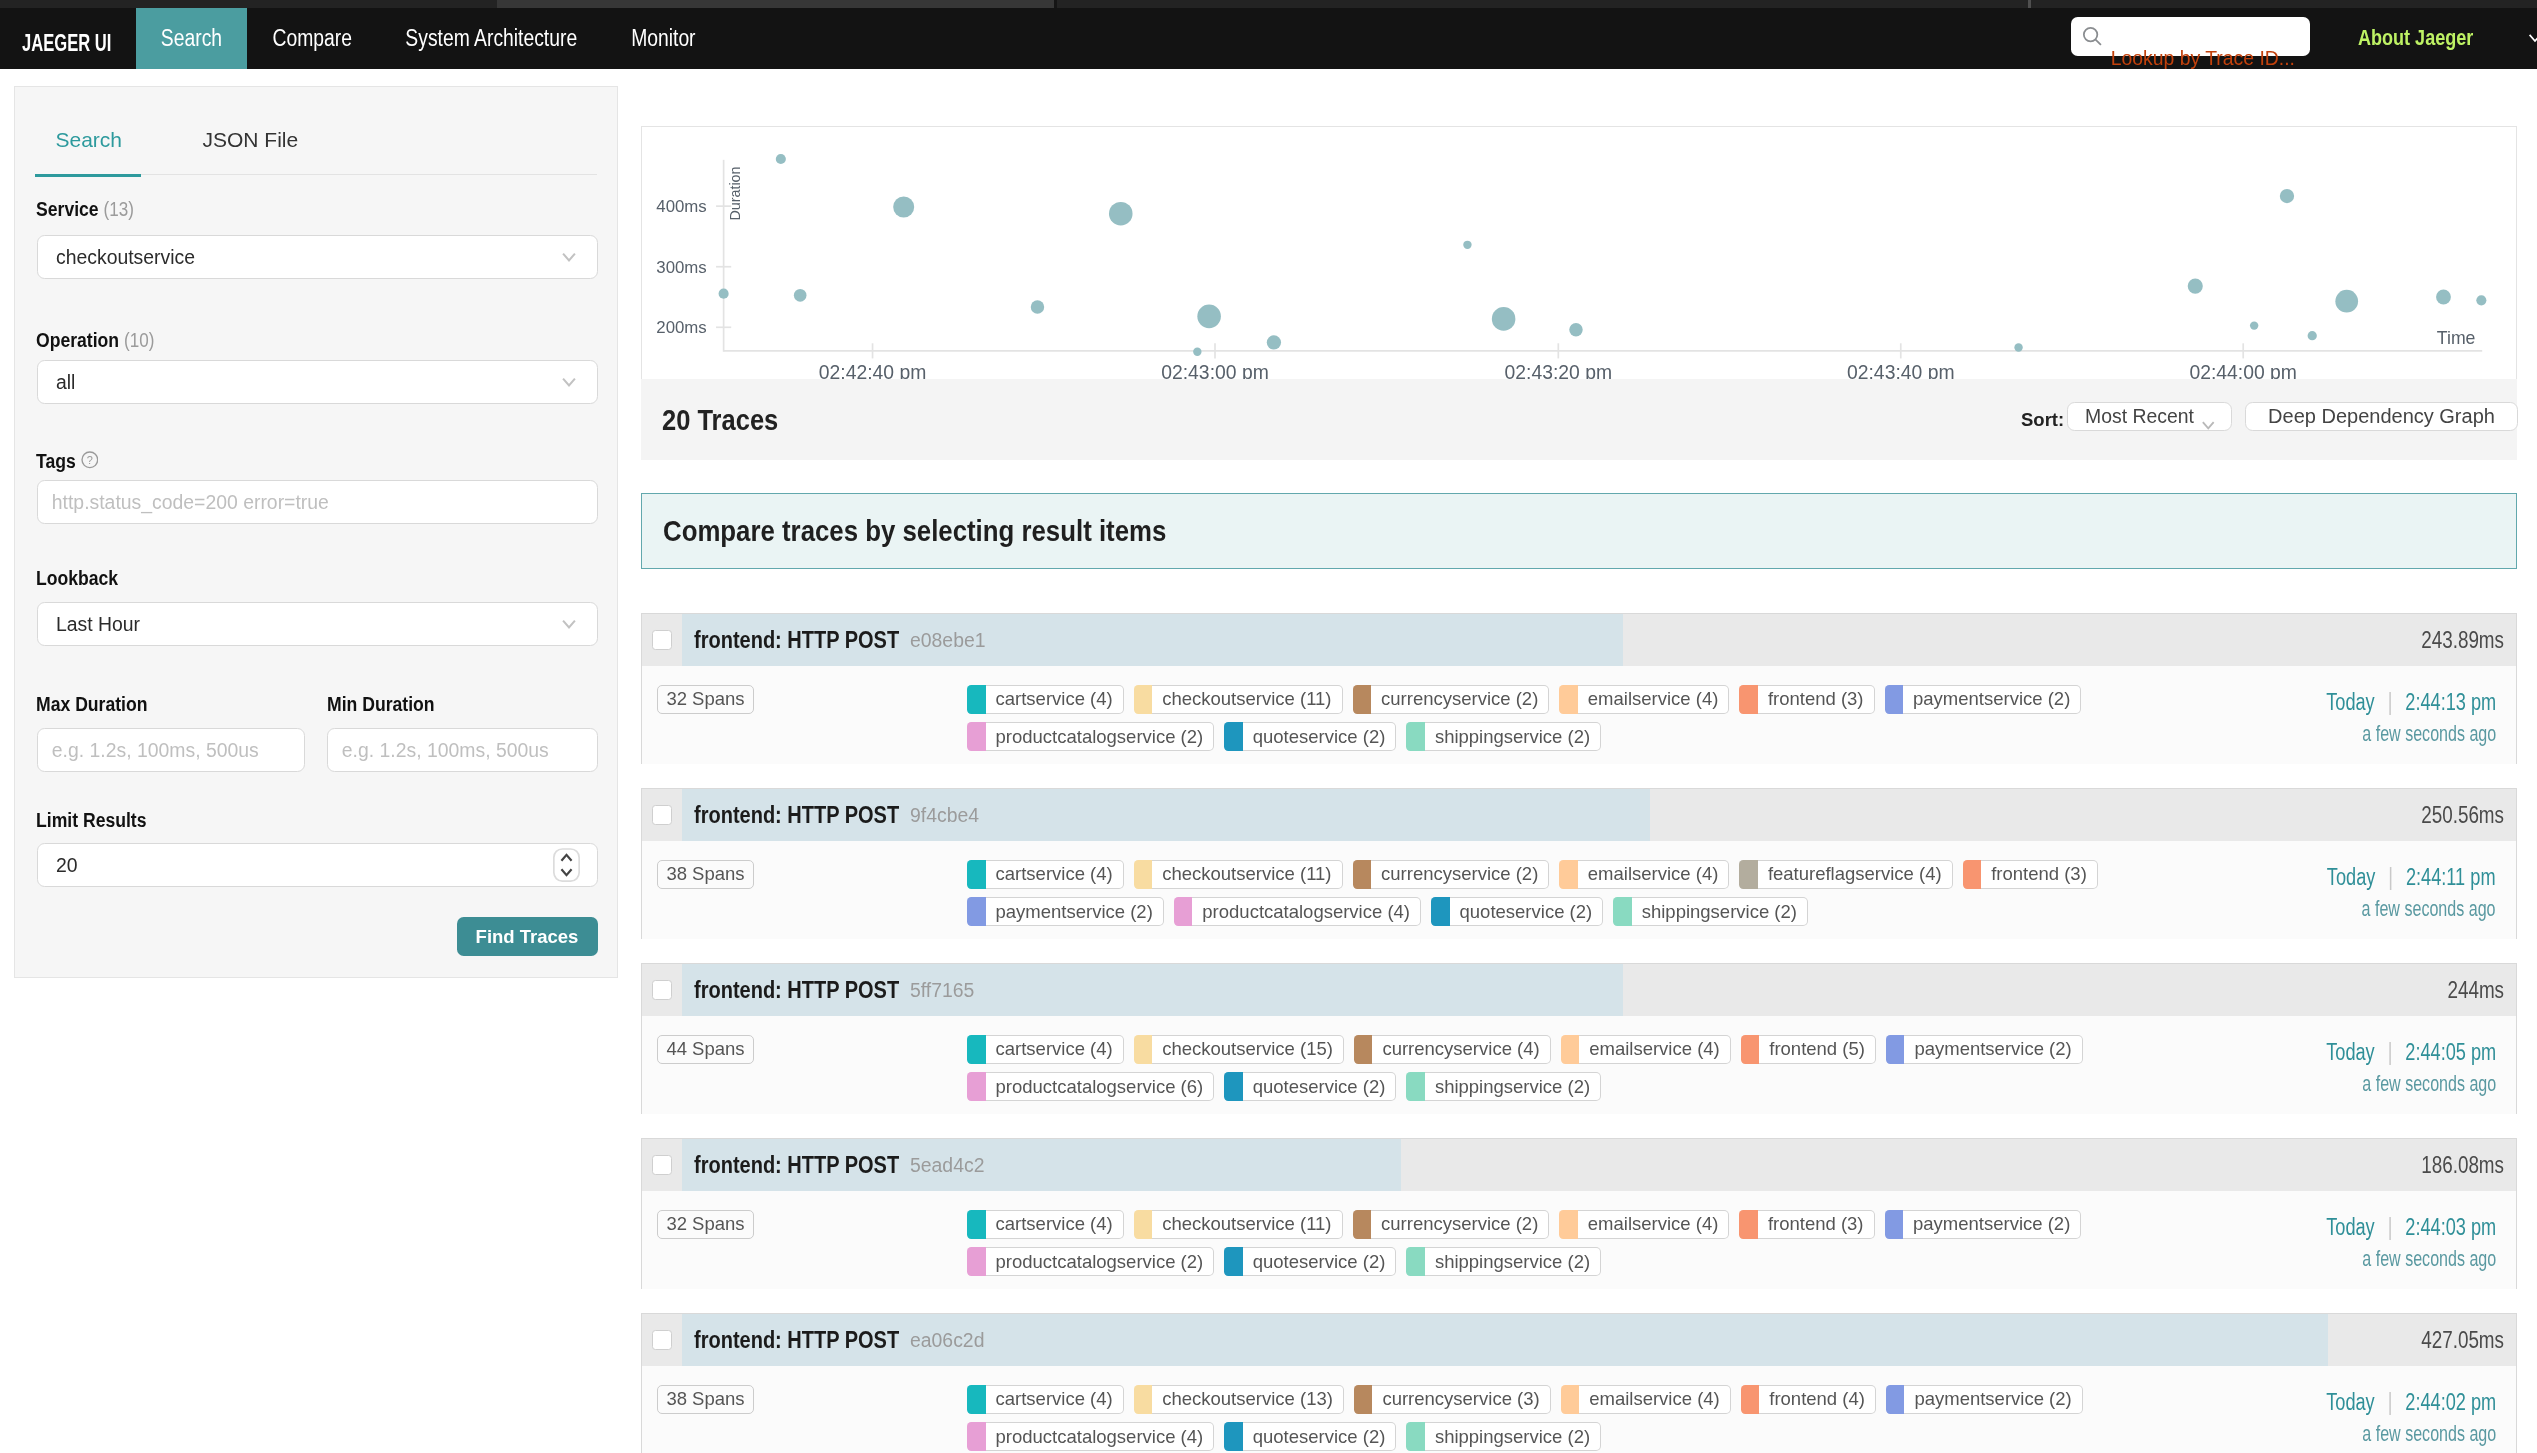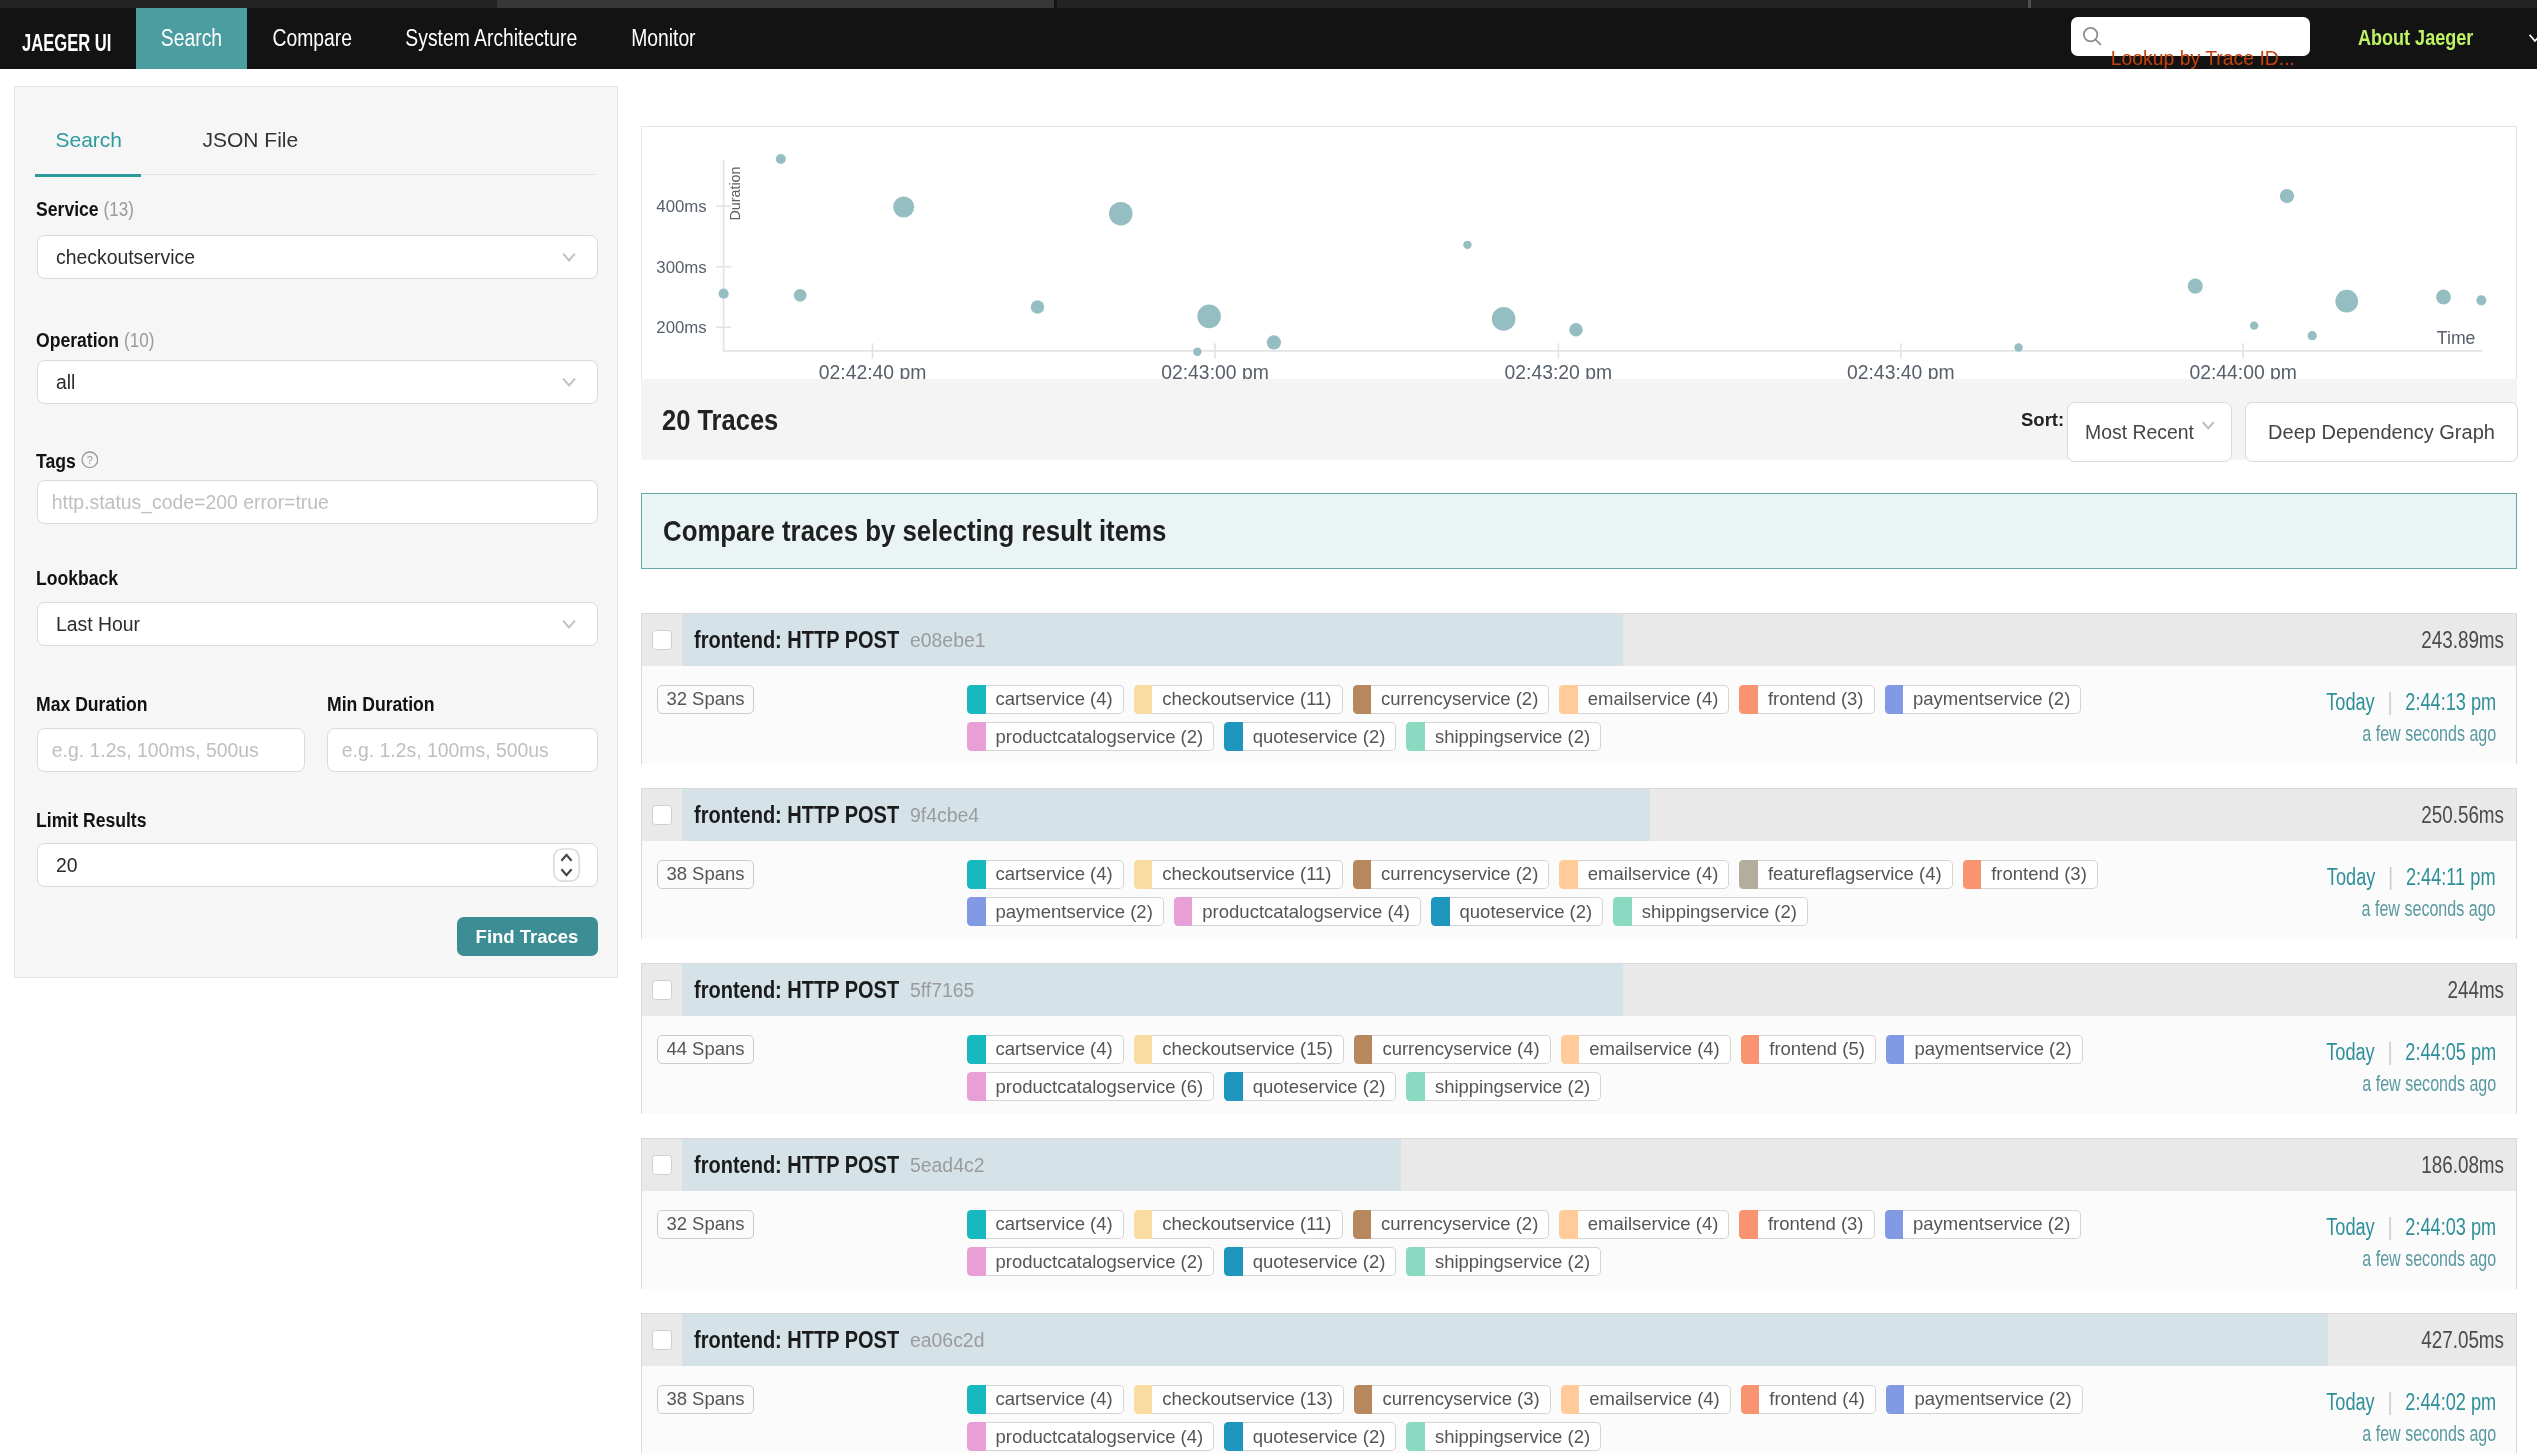--- a/index.html
+++ b/index.html
@@ -40,21 +40,21 @@
 #findbtn { position:absolute; left:442px; top:830px; width:141px; height:39px; background:#3d8d94; border-radius:6.7px; color:#fff; font-size:18.5px; font-weight:bold; display:flex; align-items:center; justify-content:center; }
 
 
 #scatter { position:absolute; left:641px; top:86px; width:1876px; height:290px; background:#fff; border:1.7px solid #e4e4e4;margin-top:40px; }
 
 
 #reshead { position:absolute; left:641px; top:379px; width:1876px; height:81px; background:#f4f4f4; }
 #reshead h2 { position:absolute; left:21px; top:0; height:81px; display:flex; align-items:center; font-size:30px; font-weight:bold; color:#222; }
 #reshead h2 span { display:inline-block; transform:scaleX(0.85); transform-origin:0 50%; white-space:nowrap; }
 #reshead .sort { position:absolute; left:1380px; top:0; height:81px; display:flex; align-items:center; font-size:18.5px; color:#222; font-weight:bold; }
-.wbtn { position:absolute; top:23px; background:#fff; border:1.7px solid #d9d9d9; border-radius:7.6px; height:60px; display:flex; align-items:center; font-size:19.4px; color:#444; white-space:nowrap; }
+.wbtn { position:absolute; top:23px; background:#fff; border:1.7px solid #d9d9d9; border-radius:7.6px; height:29px; display:flex; align-items:center; font-size:19.4px; color:#444; white-space:nowrap; }
 
 
 #banner { position:absolute; left:641px; top:493px; width:1876px; height:76px; background:#eaf4f4; border:1.7px solid #62a8ad; display:flex; align-items:center; }
 #banner b { font-size:30px; color:#1f1f1f; margin-left:21px; display:inline-block; transform:scaleX(0.86); transform-origin:0 50%; white-space:nowrap; }
 
 
 .card { position:absolute; left:641px; width:1876px; height:151px; border:0.8px solid #d9d9d9; }
 .chead { position:absolute; left:0; top:0; width:100%; height:52px; background:#e9e9e9; display:flex; box-shadow:0 0.8px 0 #d8d8d8; }
 .cbcell { width:40px; height:52px; background:#e9e9e9; display:flex; align-items:center; justify-content:center; flex:none; }
 .cb { width:19.4px; height:19.4px; background:#fff; border:1.7px solid #cfcfcf; border-radius:3.4px; }

